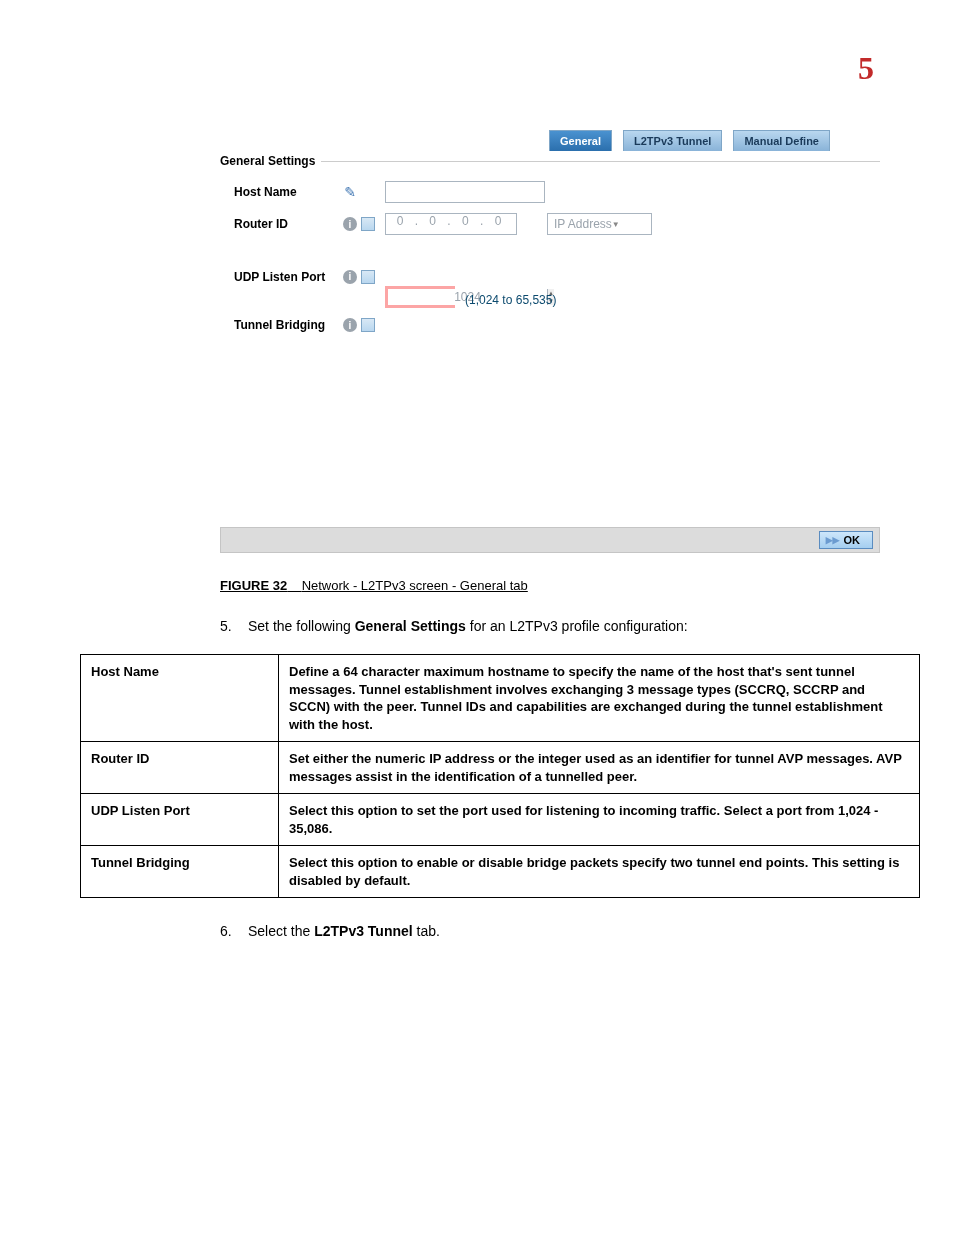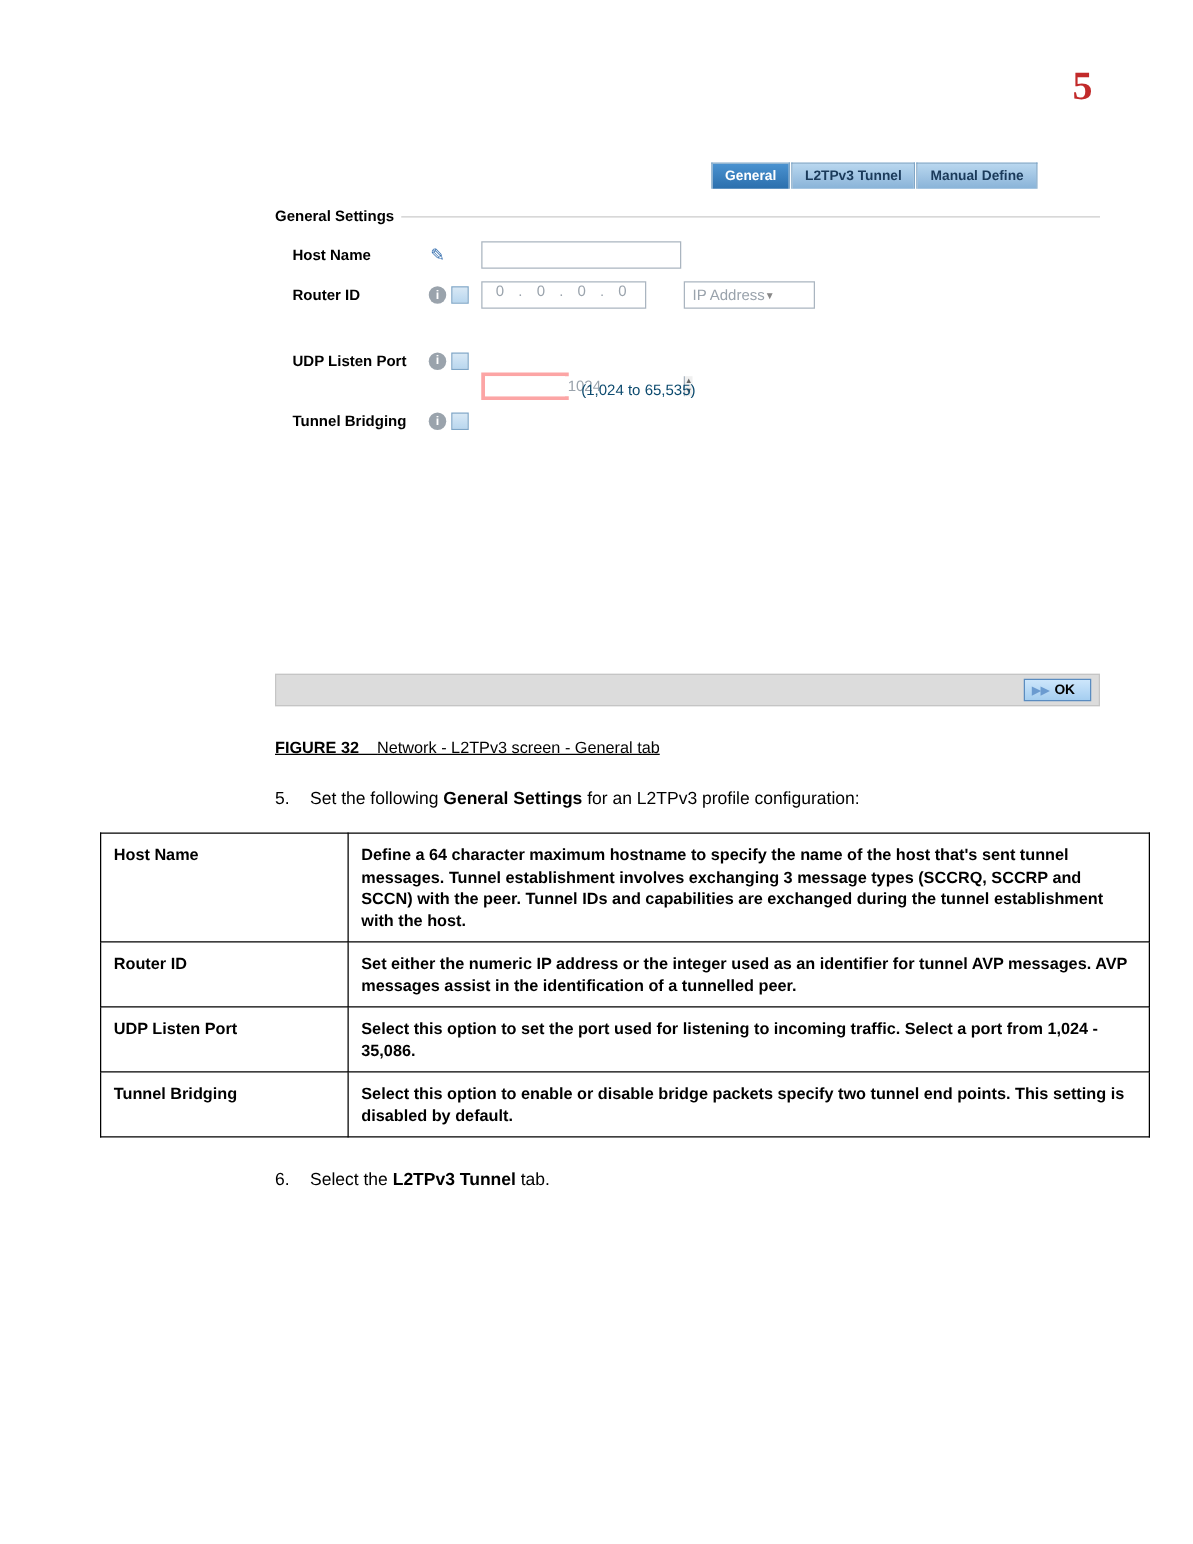--- a/index.html
+++ b/index.html
@@ -26,23 +26,23 @@
     font-family: Georgia, serif;
   }
   .screenshot-area {
     margin: 80px 0 0 140px;
     width: 660px;
     position: relative;
   }
   .tabs {
     display: flex;
     justify-content: flex-end;
-    gap: 1px;
+    gap: 11px;
     padding-right: 50px;
-    margin-bottom: 22px;
+    margin-bottom: 10px;
   }
   .tab {
     background: linear-gradient(#b9d7ef, #89b3d8);
     border: 1px solid #7fa6c7;
     border-bottom: none;
     padding: 4px 10px;
     font-size: 11px;
     font-weight: bold;
     color: #1a3a5a;
   }

